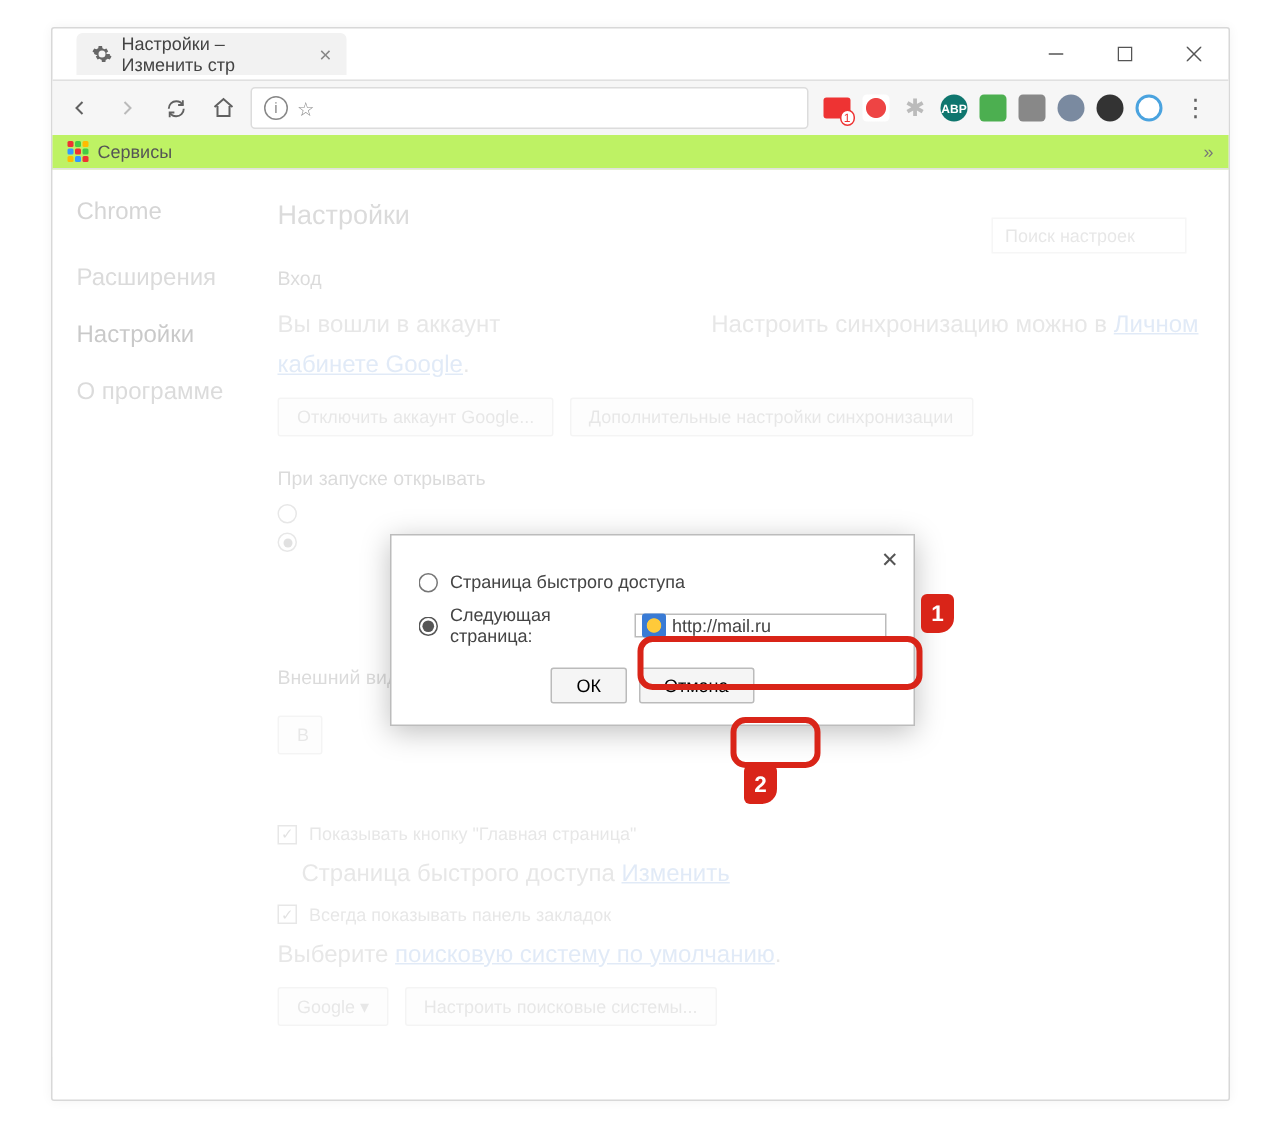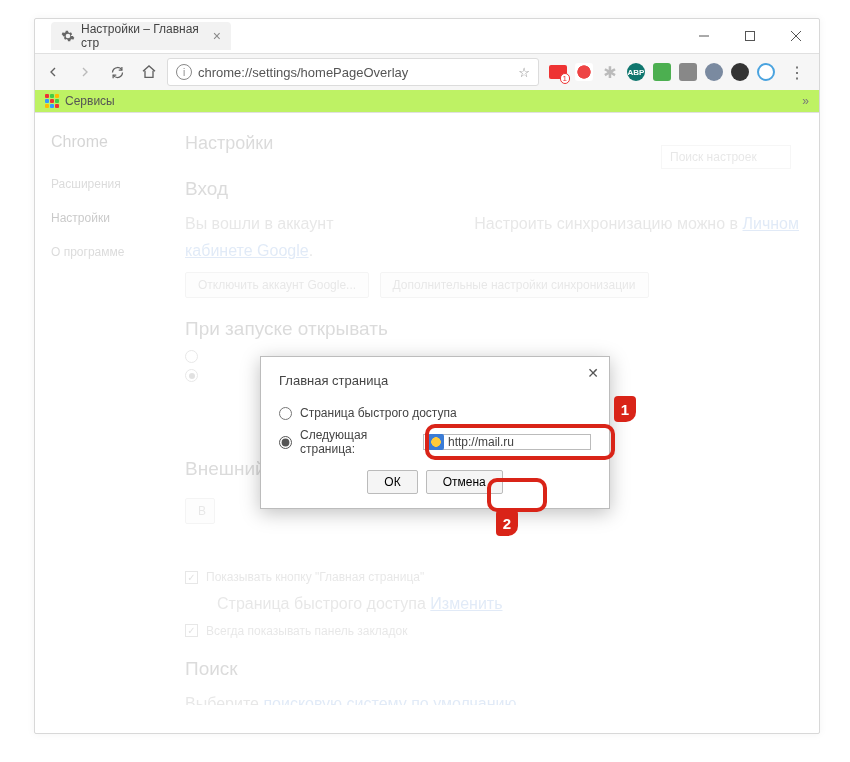--- a/index.html
+++ b/index.html
@@ -24,34 +24,34 @@
   .apps { display:flex; align-items:center; gap:6px; cursor:pointer;}
   .apps-grid { width:14px; height:14px; display:grid; grid-template-columns:repeat(3,1fr); grid-template-rows:repeat(3,1fr); gap:1px;}
   .apps-grid span { width:100%; height:100%; border-radius:1px;}
 
   
   .content-wrap { position:relative; height: calc(100% - 34px - 28px - 34px - 26px); overflow:hidden;}
   .dim-overlay { position:absolute; inset:0; background:rgba(255,255,255,0.65); z-index:5; pointer-events:none;}
   .settings { display:flex; height:100%; padding-top:20px;}
   .sidebar { width:150px; padding-left:16px; padding-top:0; }
   .sidebar h2 { font-size:16px; font-weight:400; color:#888; margin-bottom:26px;}
-  .sidebar a { display:block; font-size:12px; color:#999; text-decoration:none; margin-bottom:20px;}
+  .sidebar a { display:block; font-size:16px; color:#999; text-decoration:none; margin-bottom:20px;}
   .sidebar a.active { color:#666;}
   .main { flex:1; padding-right:20px;}
   .main h1 { font-size:18px; font-weight:400; color:#999; margin-bottom:24px;}
   .search-box { position:absolute; top:32px; right:28px; border:1px solid #e4e4e4; padding:4px 8px; font-size:12px; color:#bbb; width:130px; height:24px;}
-  .section-title { font-size:19px; color:#999; margin:20px 0 10px;}
+  .section-title { font-size:13px; color:#999; margin:20px 0 10px;}
   .greytext { font-size:16px; color:#bbb; line-height:1.7;}
   .link { color:#a9c4e8; text-decoration:underline;}
   .btn-ghost { display:inline-block; border:1px solid #e0e0e0; background:#fafafa; font-size:12px; color:#bbb; padding:5px 12px; margin:8px 6px 0 0; border-radius:2px;}
   .radio-row, .check-row { display:flex; align-items:center; gap:8px; font-size:12px; color:#bbb; margin:6px 0;}
   .radio-fake { width:13px; height:13px; border:1px solid #bbb; border-radius:50%; display:inline-flex; align-items:center; justify-content:center;}
   .radio-fake.sel::after{content:""; width:6px; height:6px; background:#aaa; border-radius:50%;}
   .check-fake { width:13px; height:13px; border:1px solid #bbb; display:inline-flex; align-items:center; justify-content:center; color:#aaa; font-size:10px;}
-  .indent { margin-left:32px;}
+  .indent { margin-left:16px;}
 
   
   .dialog { position:absolute; top:356px; left:260px; width:350px; background:#fff; border:1px solid #bcbcbc; box-shadow:0 4px 18px rgba(0,0,0,0.25); z-index:20; padding:16px 18px 14px 18px;}
   .dialog h3 { font-size:13px; font-weight:400; color:#444; margin-bottom:18px;}
   .dialog-close { position:absolute; top:8px; right:10px; cursor:pointer; color:#555; font-size:14px;}
   .d-radio { display:flex; align-items:center; gap:8px; font-size:12px; color:#444; margin:8px 0;}
   .d-radio input { accent-color:#555;}
   .url-box { display:inline-flex; align-items:center; border:1px solid #bbb; height:16px; padding:0 4px; gap:4px; font-size:12px; min-width:168px; background:#fff;}
   .favicon { width:16px; height:16px; background: radial-gradient(circle at 50% 50%, #ffca3a 40%, #3a7bd5 45%); border-radius:2px;}
   .dialog-buttons { display:flex; justify-content:center; gap:8px; margin-top:14px;}
@@ -95,21 +95,21 @@
       </div>
   </div>
 
   <div class="tab-strip">
     <div class="tab">
       <span class="tab-icon">
         <svg width="14" height="14" viewBox="0 0 24 24">
             <path fill="#666" d="M12 8a4 4 0 100 8 4 4 0 000-8zm9 4a9 9 0 01-.1 1.3l2 1.6-2 3.4-2.4-1a7 7 0 01-2.2 1.3l-.4 2.6h-4l-.4-2.6a7 7 0 01-2.2-1.3l-2.4 1-2-3.4 2-1.6A9 9 0 013 12a9 9 0 01.1-1.3l-2-1.6 2-3.4 2.4 1A7 7 0 017.7 5.4L8.1 2.8h4l.4 2.6a7 7 0 012.2 1.3l2.4-1 2 3.4-2 1.6c.06.43.1.86.1 1.3z"></path>
           </svg>
       </span>
-      <span>Настройки – Главная стр</span>
+      <span>Настройки – Изменить стр</span>
       <span class="tab-close">×</span>
     </div>
   </div>
 
   <div class="omnibox-row">
     <div class="nav-icon">
         <svg width="16" height="16" viewBox="0 0 24 24">
           <path d="M15 6l-6 6 6 6" fill="none" stroke="#616161" stroke-width="2"></path>
         </svg>
       </div>
@@ -124,21 +124,20 @@
           <path d="M19 3v5h-5M5 21v-5h5" fill="none" stroke="#616161" stroke-width="2"></path>
         </svg>
       </div>
     <div class="nav-icon">
         <svg width="16" height="16" viewBox="0 0 24 24">
           <path d="M3 11l9-8 9 8M6 10v10h12V10" fill="none" stroke="#616161" stroke-width="2"></path>
         </svg>
       </div>
     <div class="omnibox">
       <span class="info">i</span>
-      <span class="url">chrome://settings/homePageOverlay</span>
       <span class="star-icon">☆</span>
     </div>
     <div class="ext-icons">
       <div class="gmail-badge"></div>
       <div class="ext-icon" style="background:radial-gradient(circle,#e44 50%,#fff 55%)"></div>
       <div class="ext-icon" style="color:#bbb;display:flex;align-items:center;justify-content:center">✱</div>
       <div class="ext-icon" style="background:#0f766e;border-radius:50%;color:#fff;display:flex;align-items:center;justify-content:center;font-size:8px;font-weight:700">ABP</div>
       <div class="ext-icon" style="background:#4caf50;border-radius:3px"></div>
       <div class="ext-icon" style="background:#888;border-radius:3px"></div>
       <div class="ext-icon" style="background:#7a8aa0;border-radius:50%"></div>
@@ -208,35 +207,33 @@
         <div class="check-row">
             <span class="check-fake">✓</span>
             <span>Показывать кнопку "Главная страница"</span>
           </div>
         <div class="greytext indent"><span>Страница быстрого доступа</span> <span class="link">Изменить</span></div>
         <div class="check-row">
             <span class="check-fake">✓</span>
             <span>Всегда показывать панель закладок</span>
           </div>
 
-        <div class="section-title">Поиск</div>
         <div class="greytext"><span>Выберите </span><span class="link">поисковую систему по умолчанию</span>.</div>
         <span class="btn-ghost"><span>Google</span> ▾</span>
         <span class="btn-ghost">Настроить поисковые системы...</span>
 
         
       </div>
     </div>
     <div class="dim-overlay"></div>
   </div>
 </div>
 
 <div class="dialog">
   <span class="dialog-close">✕</span>
-  <h3>Главная страница</h3>
   <label class="d-radio">
     <input type="radio" name="hp" style="">
     <span>Страница быстрого доступа</span>
   </label>
   <label class="d-radio">
     <input type="radio" name="hp" checked="" style="">
     <span>Следующая страница:</span>
     <span class="url-box">
       <span class="favicon"></span>
       <span>http://mail.ru</span>

